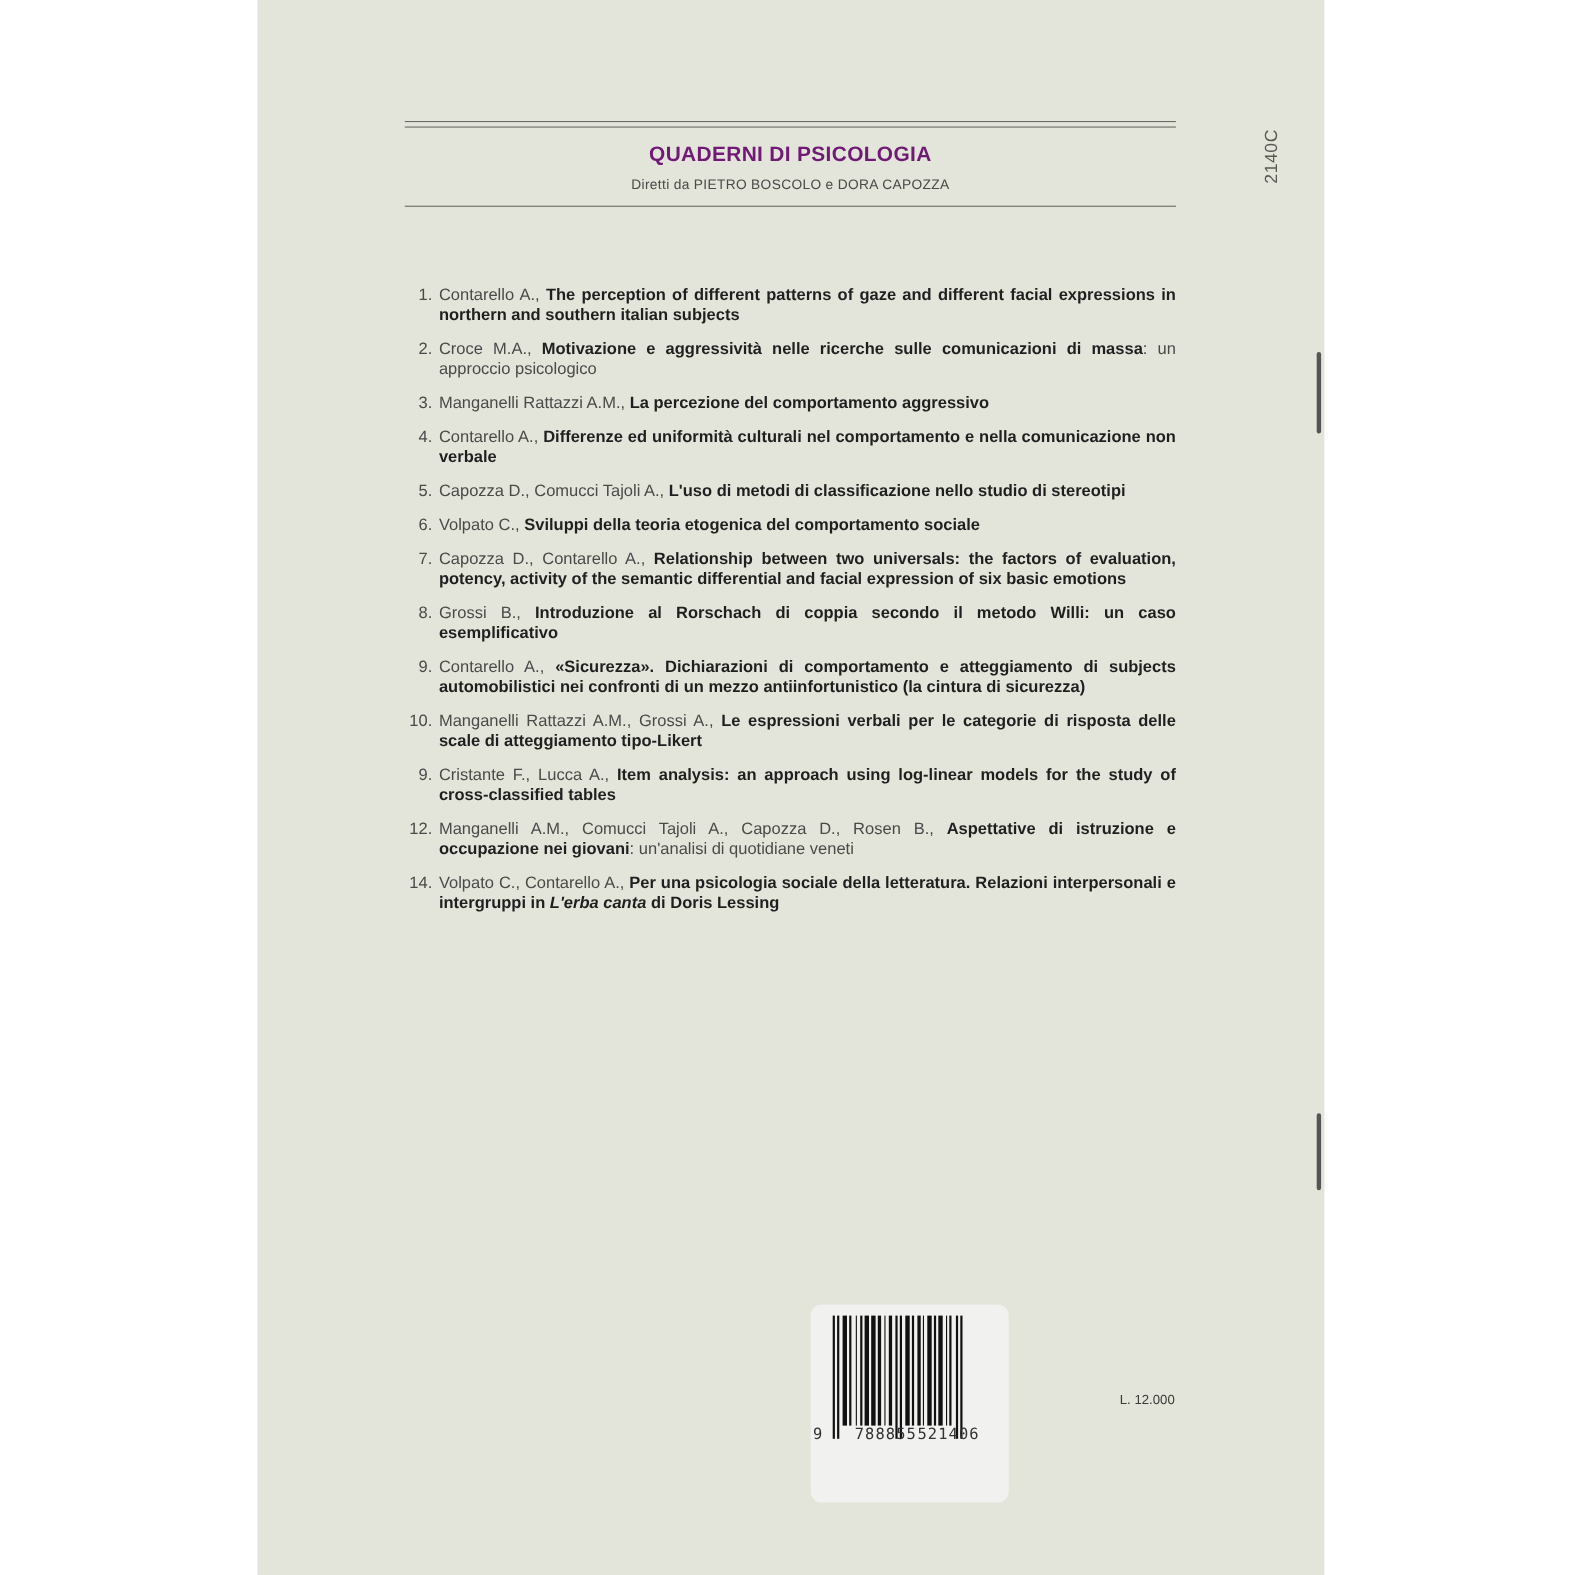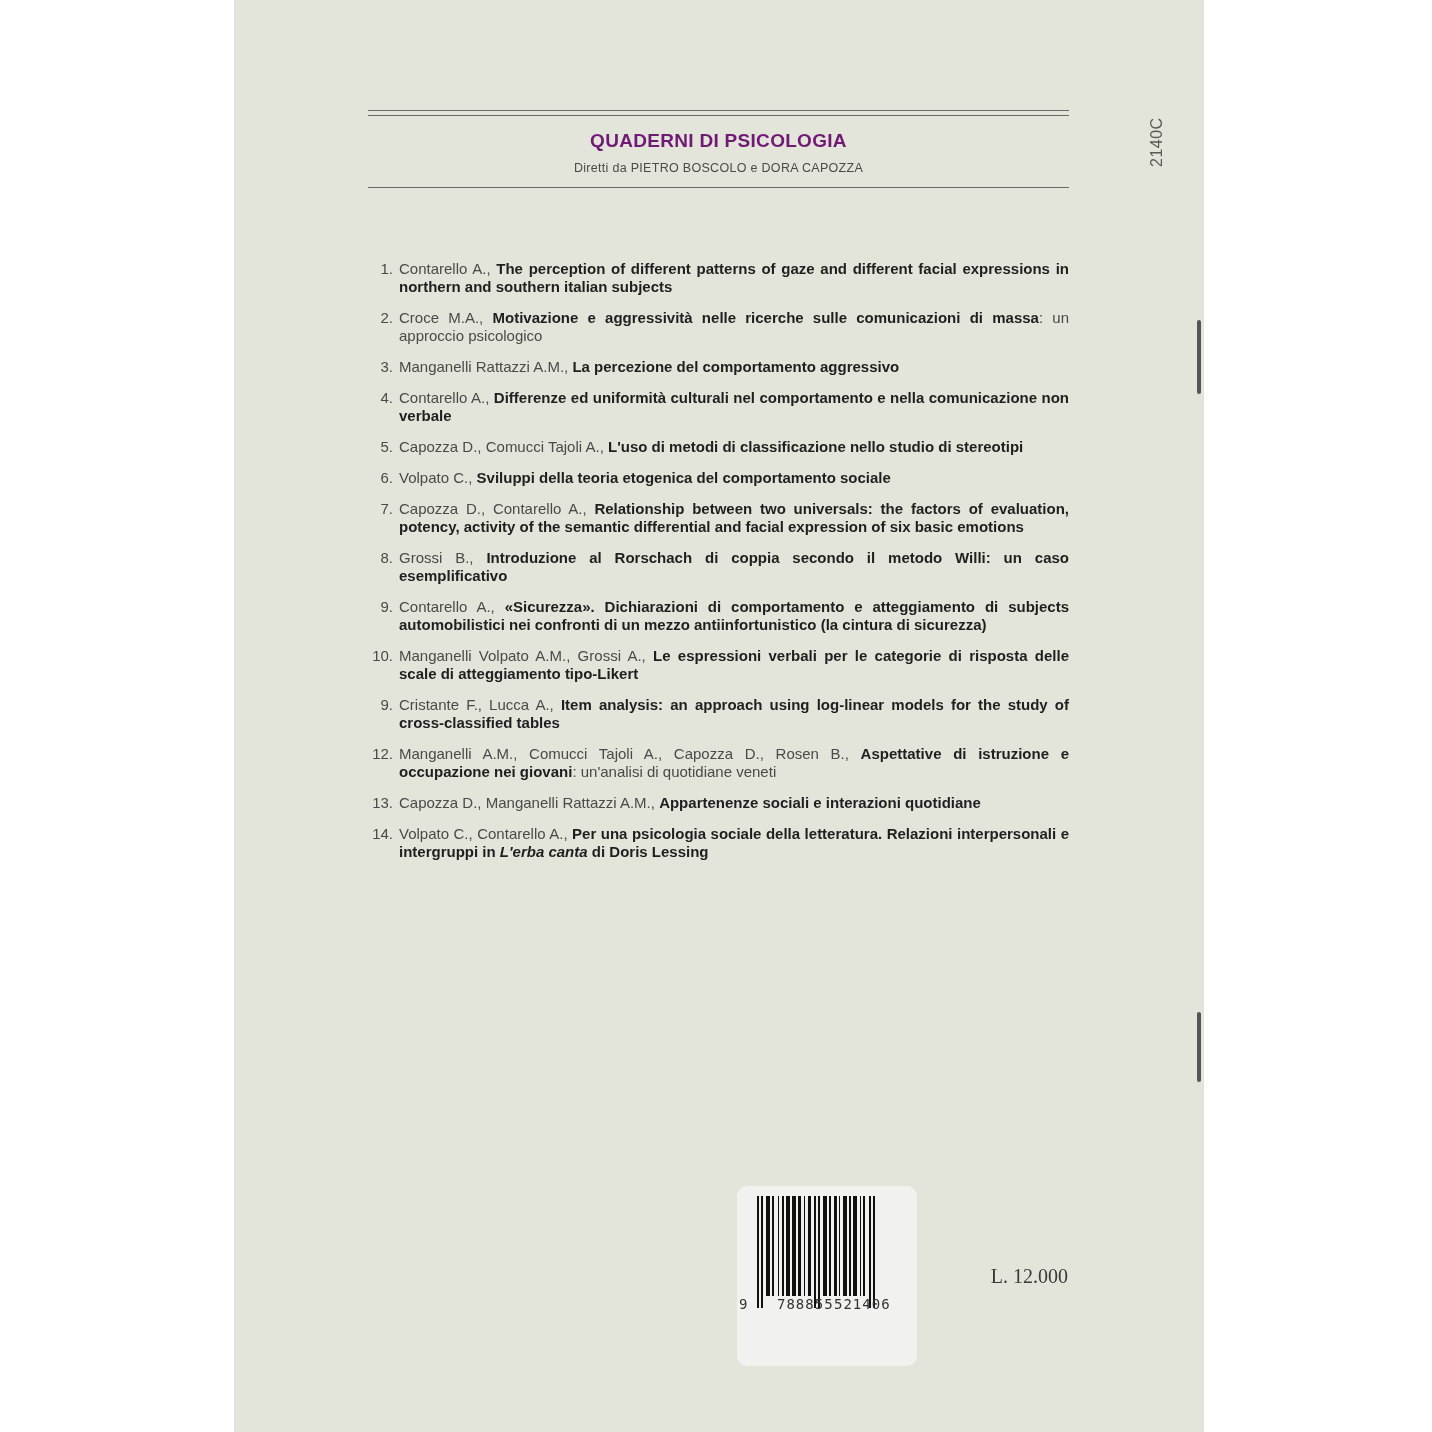--- a/index.html
+++ b/index.html
@@ -114,23 +114,22 @@
     }
     .barcode-digits .d0 { position: absolute; left: 2px; }
     .barcode-digits .d1 { position: absolute; left: 40px; letter-spacing: 1px; text-align: right; }
     .barcode-digits .d2 { position: absolute; left: 97px; letter-spacing: 1px; }
 
     .price {
       position: absolute;
       left: 960px; width: 108px;
       top: 1265px;
       text-align: right;
-      font-size: 20px;
+      font-size: 12px;
       color: #3a3a38;
-      font-family: Liberation Serif, serif;
     }
     .clip {
       position: absolute;
       width: 4px;
       background: #555;
       border-radius: 2px;
     }
     .clip.top { left: 1197px; top: 320px; height: 74px; }
     .clip.bottom { left: 1197px; top: 1012px; height: 70px; }
   </style>
@@ -149,24 +148,23 @@
 <ol class="catalog">
   <li><span class="num">1.</span><span class="authors">Contarello A.,</span> <span class="title">The perception of different patterns of gaze and different facial expressions in northern and southern italian subjects</span></li>
   <li><span class="num">2.</span><span class="authors">Croce M.A.,</span> <span class="title">Motivazione e aggressività nelle ricerche sulle comunicazioni di massa</span><span class="subtitle">: un approccio psicologico</span></li>
   <li><span class="num">3.</span><span class="authors">Manganelli Rattazzi A.M.,</span> <span class="title">La percezione del comportamento aggressivo</span></li>
   <li><span class="num">4.</span><span class="authors">Contarello A.,</span> <span class="title">Differenze ed uniformità culturali nel comportamento e nella comunicazione non verbale</span></li>
   <li><span class="num">5.</span><span class="authors">Capozza D., Comucci Tajoli A.,</span> <span class="title">L'uso di metodi di classificazione nello studio di stereotipi</span></li>
   <li><span class="num">6.</span><span class="authors">Volpato C.,</span> <span class="title">Sviluppi della teoria etogenica del comportamento sociale</span></li>
   <li><span class="num">7.</span><span class="authors">Capozza D., Contarello A.,</span> <span class="title">Relationship between two universals: the factors of evaluation, potency, activity of the semantic differential and facial expression of six basic emotions</span></li>
   <li><span class="num">8.</span><span class="authors">Grossi B.,</span> <span class="title">Introduzione al Rorschach di coppia secondo il metodo Willi: un caso esemplificativo</span></li>
   <li><span class="num">9.</span><span class="authors">Contarello A.,</span> <span class="title">«Sicurezza». Dichiarazioni di comportamento e atteggiamento di subjects automobilistici nei confronti di un mezzo antiinfortunistico (la cintura di sicurezza)</span></li>
-  <li><span class="num">10.</span><span class="authors">Manganelli Volpato A.M., Grossi A.,</span> <span class="title">Le espressioni verbali per le categorie di risposta delle scale di atteggiamento tipo-Likert</span></li>
+  <li><span class="num">10.</span><span class="authors">Manganelli Rattazzi A.M., Grossi A.,</span> <span class="title">Le espressioni verbali per le categorie di risposta delle scale di atteggiamento tipo-Likert</span></li>
   <li><span class="num">9.</span><span class="authors">Cristante F., Lucca A.,</span> <span class="title">Item analysis: an approach using log-linear models for the study of cross-classified tables</span></li>
   <li><span class="num">12.</span><span class="authors">Manganelli A.M., Comucci Tajoli A., Capozza D., Rosen B.,</span> <span class="title">Aspettative di istruzione e occupazione nei giovani</span><span class="subtitle">: un'analisi di quotidiane veneti</span></li>
-  <li><span class="num">13.</span><span class="authors">Capozza D., Manganelli Rattazzi A.M.,</span> <span class="title">Appartenenze sociali e interazioni quotidiane</span></li>
   <li><span class="num">14.</span><span class="authors">Volpato C., Contarello A.,</span> <span class="title">Per una psicologia sociale della letteratura. Relazioni interpersonali e intergruppi in</span> <span class="ital">L'erba canta</span> <span class="title">di Doris Lessing</span></li>
 </ol>
 
 <div class="barcode-sticker">
   <div class="barcode-bars">
     <div class="bar guard" style="width:2px"></div>
       <div class="gap" style="width:2px"></div>
     <div class="bar guard" style="width:2px"></div>
       <div class="gap" style="width:3px"></div>
     <div class="bar" style="width:4px"></div>

